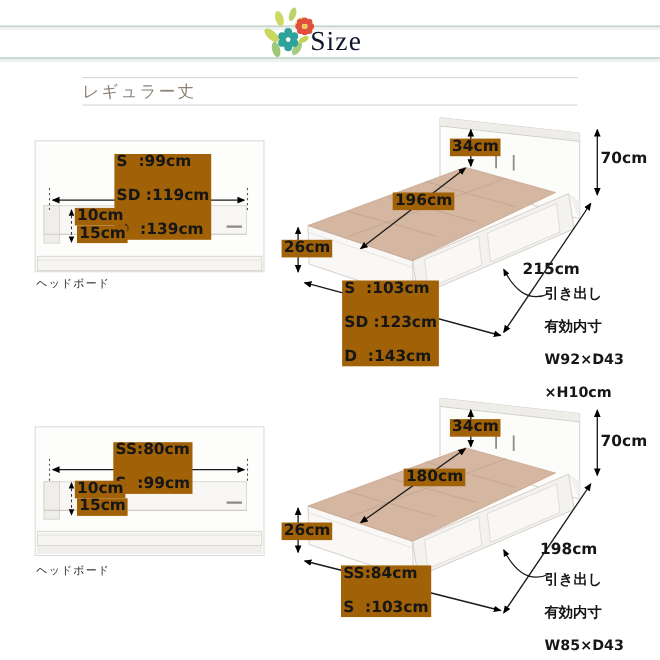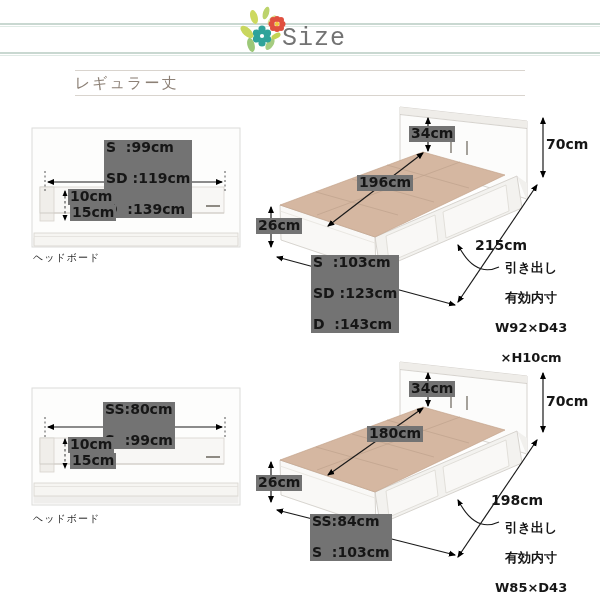--- a/index.html
+++ b/index.html
@@ -1,32 +1,32 @@
 <!DOCTYPE html>
 <html><head>
 <meta charset="utf-8">
 <style>
   html,body{margin:0;padding:0;background:#fff;}
   .page{position:relative;width:600px;height:600px;background:#fff;overflow:hidden;
         font-family:"DejaVu Sans",sans-serif;}
   .hline{position:absolute;left:0;width:600px;}
   .hl-thick{height:2px;background:#c9d8d1;}
   .hl-thin{height:1px;background:#e0eae5;}
-  .size-title{position:absolute;font-family:Liberation Mono, monospace;font-size:25px;
-        color:#737373;letter-spacing:1px;}
+  .size-title{position:absolute;font-family:Liberation Serif, serif;font-size:25px;
+        color:#0f172a;letter-spacing:1px;}
   .sec-title{position:absolute;left:75px;width:450px;text-align:left;
         border-top:1px solid #d9d4ce;border-bottom:1px solid #d9d4ce;
         color:#8c8076;font-size:15px;letter-spacing:2px;line-height:24px;height:24px;}
   .diagram{position:absolute;}
   .diagram svg{position:absolute;left:0;top:0;}
   .dim{position:absolute;font-weight:bold;font-size:14px;color:#161616;
        white-space:pre;line-height:15.5px;}
-  .chip{background:#737373;padding:0 2px;}
+  .chip{background:#a16207;padding:0 2px;}
   .note{position:absolute;font-weight:bold;font-size:13px;color:#161616;
-        line-height:15px;white-space:pre;text-align:center;}
+        line-height:15px;white-space:pre;}
   .caption{position:absolute;font-size:10px;color:#2b2b2b;letter-spacing:1px;}
 </style>
 </head>
 <body>
 
 <div class="page">
 
   <div>
     <div class="hline hl-thick" style="top:23px"></div>
     <div class="hline hl-thin" style="top:26px"></div>

